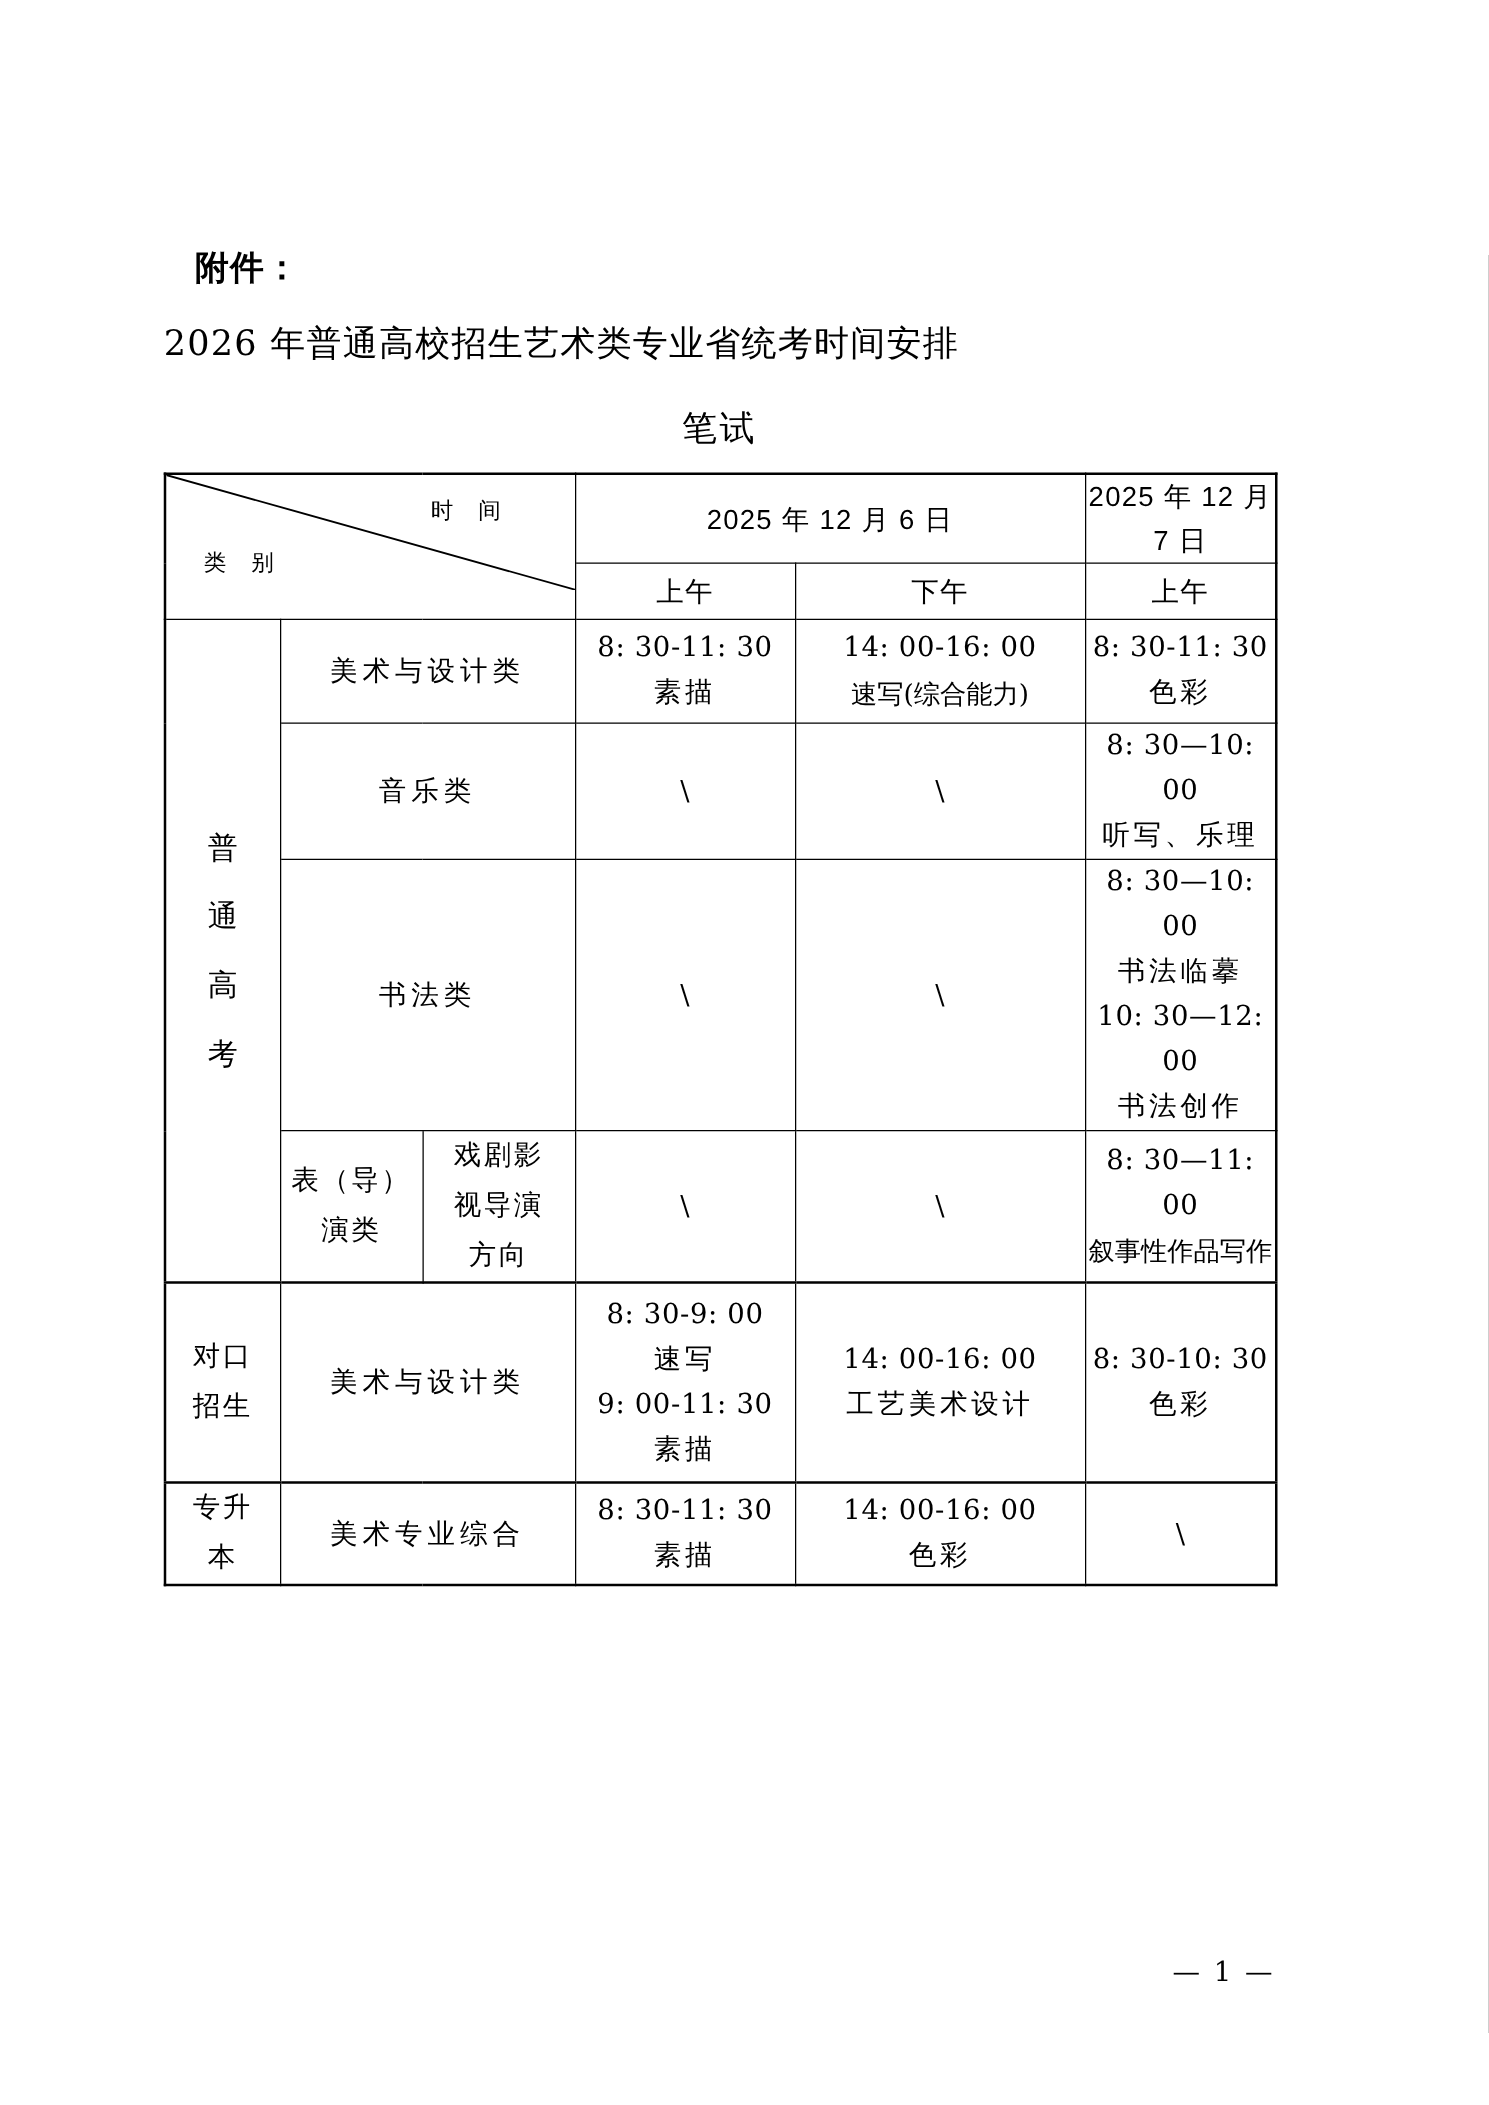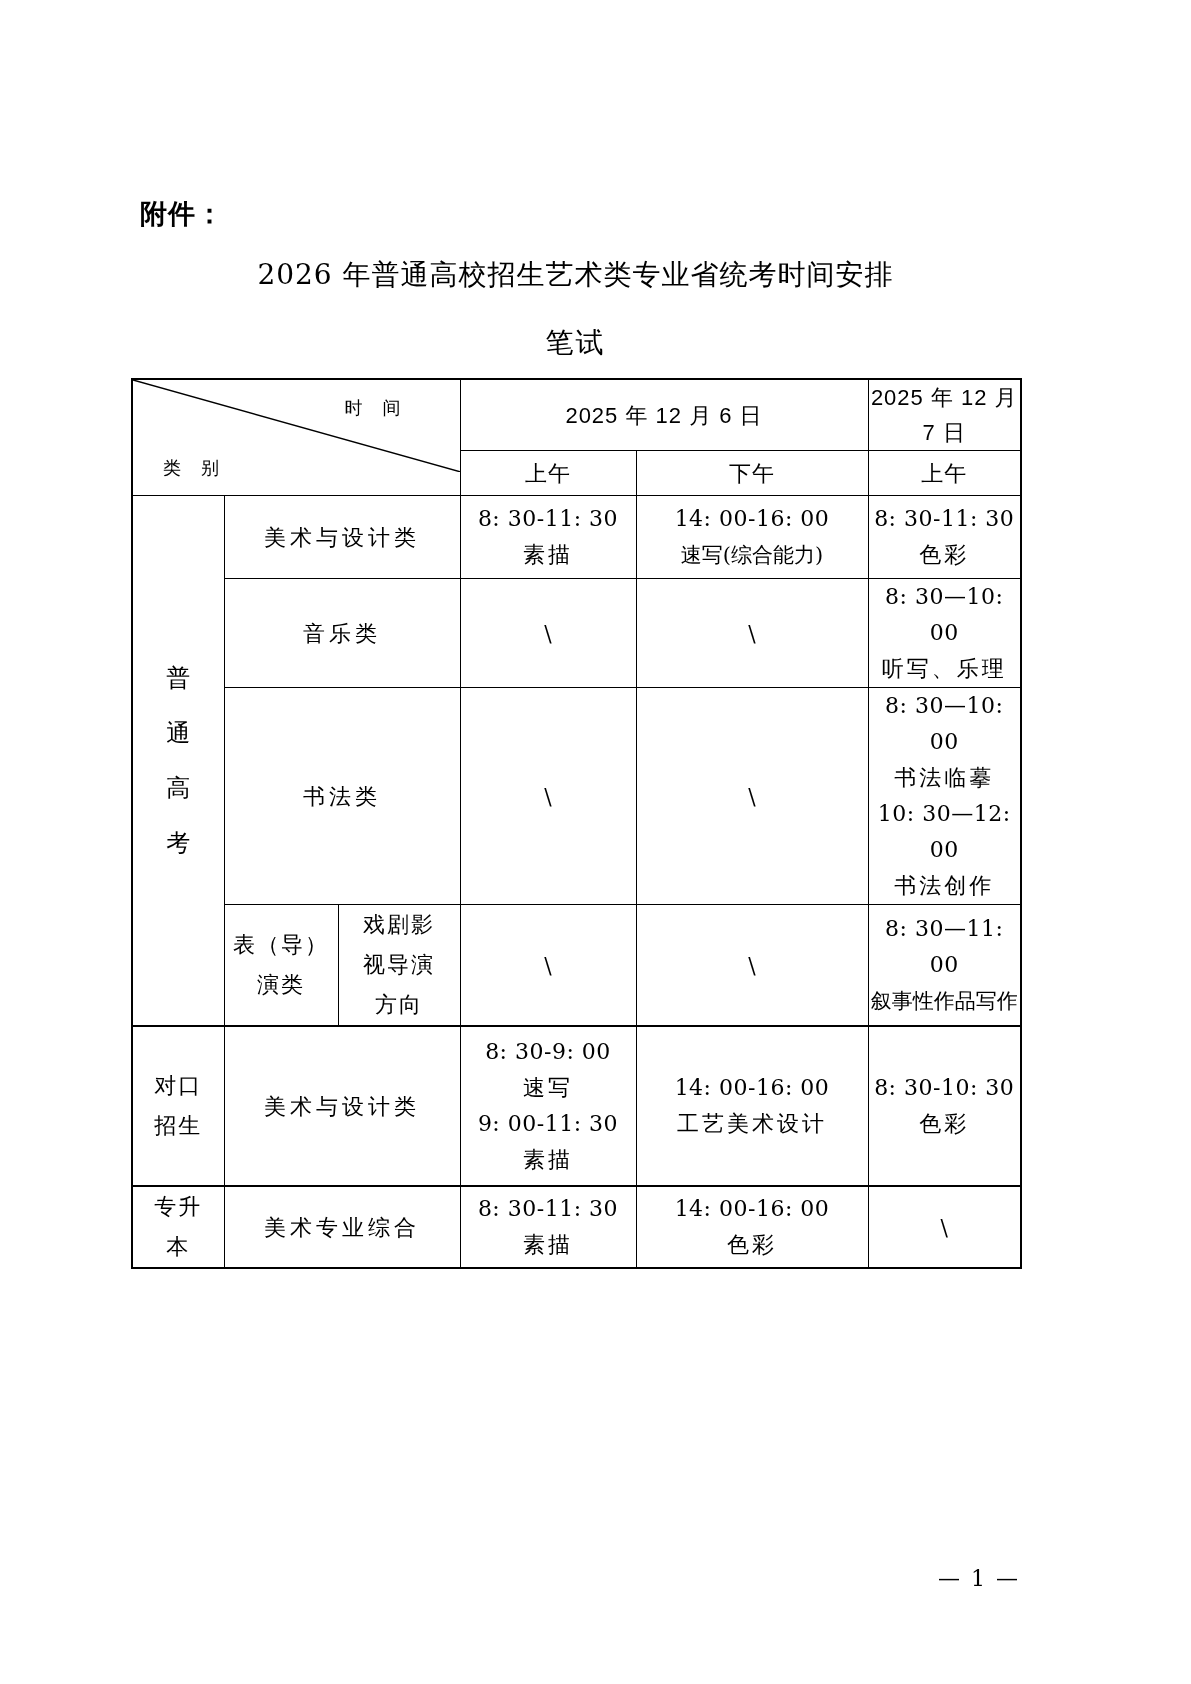--- a/index.html
+++ b/index.html
@@ -5,28 +5,28 @@
   html, body { margin: 0; padding: 0; background: #888; }
   .page {
     position: relative;
     width: 1191px; height: 1684px;
     background: #ffffff;
     font-family: "DejaVu Serif", "Liberation Serif", serif;
     color: #000;
     overflow: hidden;
   }
   .attachment {
-    position: absolute; left: 140px; top: 196px;
+    position: absolute; left: 156px; top: 196px;
     font-size: 27px; font-weight: bold;
     font-family: "Liberation Sans", sans-serif;
     letter-spacing: 1px;
   }
   .doc-title {
     position: absolute; left: 131px; top: 256px; width: 889px;
-    text-align: center; font-size: 28px; letter-spacing: 1px;
+    text-align: left; font-size: 28px; letter-spacing: 1px;
   }
   .doc-subtitle {
     position: absolute; left: 131px; top: 324px; width: 889px;
     text-align: center; font-size: 28px; letter-spacing: 2px;
   }
   .schedule-wrap { position: absolute; left: 131px; top: 378px; }
   table.schedule {
     border-collapse: collapse; table-layout: fixed; width: 889px;
     border: 2px solid #000;
   }
@@ -42,21 +42,21 @@
   tr.r-duikou { height: 160px; } tr.r-zsb { height: 71px; }
   td.thick-bottom { border-bottom-width: 2px; }
   tr.section-top td { border-top-width: 2px; }
   .hdr {
     font-family: "Liberation Sans", sans-serif;
     font-size: 18px; letter-spacing: 1px;
   }
   td.corner { position: relative; }
   .corner-svg { position: absolute; left: 0; top: 0; }
   .corner-time { position: absolute; right: 58px; top: 11px; }
-  .corner-cat  { position: absolute; left: 30px; bottom: 9px; }
+  .corner-cat  { position: absolute; left: 30px; bottom: 27px; }
   .cat-cell div { line-height: 40px; letter-spacing: 2px; }
   .cat-vert div { line-height: 55px; font-size: 24px; }
   .label { letter-spacing: 4px; }
   .time { letter-spacing: 0.5px; line-height: 36px; }
   .subject { letter-spacing: 3px; line-height: 36px; }
   .tight { letter-spacing: 0px; font-size: 21px; }
   .slash { font-size: 28px; }
   .page-number {
     position: absolute; top: 1566px; left: 938px;
     font-size: 22px; letter-spacing: 2px;

